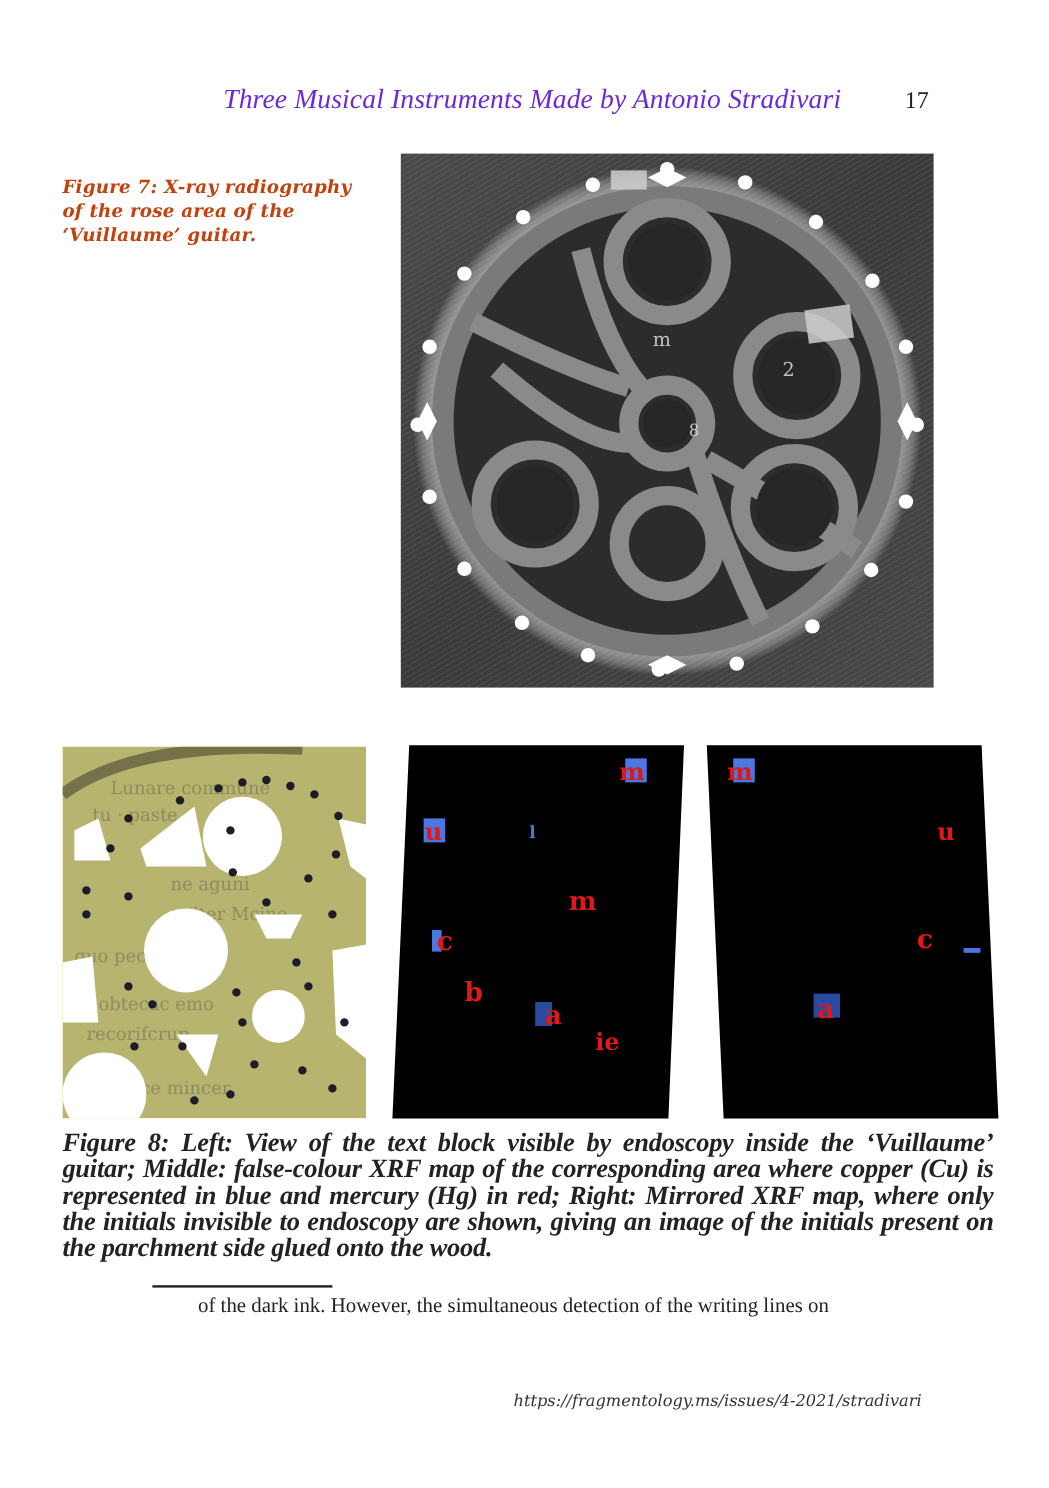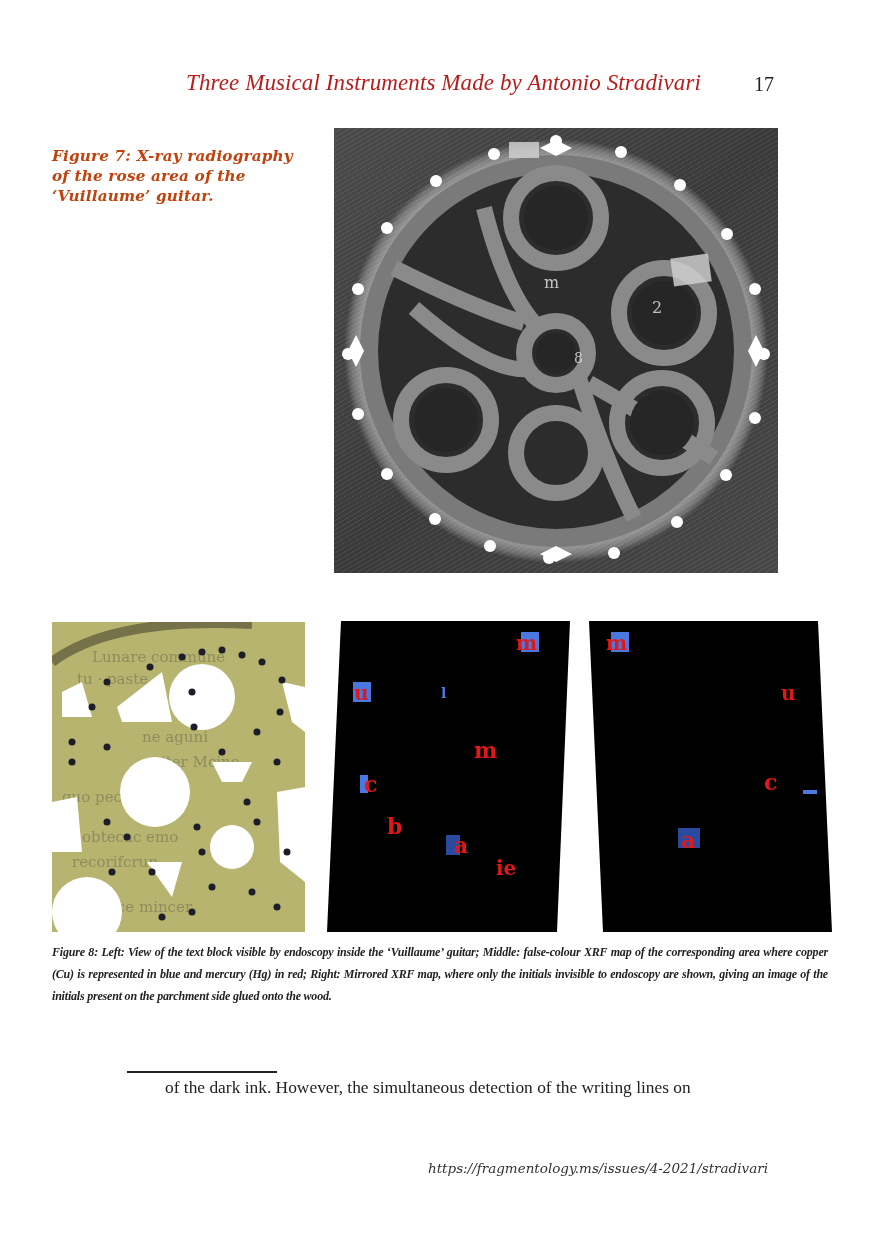--- a/index.html
+++ b/index.html
@@ -7,21 +7,21 @@
     width: 874px; height: 1240px; position: relative; overflow: hidden;
     background: #ffffff; color: #1e1e1e;
     font-family: "DejaVu Serif", serif;
   }
   .abs { position: absolute; }
 
   
   .run-title {
     left: 186px; top: 70px; width: 540px;
     font-family: "Liberation Serif", serif; font-style: italic;
-    font-size: 23px; color: #b91c1c; white-space: nowrap; letter-spacing: 0.1px;
+    font-size: 23px; color: #6d28d9; white-space: nowrap; letter-spacing: 0.1px;
   }
   .page-num {
     left: 754px; top: 73px;
     font-family: "Liberation Serif", serif; font-size: 20px; color: #222;
   }
 
   
   .fig7-cap {
     left: 52px; top: 146px; width: 258px;
     font-family: "DejaVu Serif", serif; font-style: italic; font-weight: bold;
@@ -45,21 +45,21 @@
     background: #fef9c3;
   }
   .endo svg { position: absolute; left: 0; top: 0; }
   .xrf { left: 326px; top: 620px; width: 508px; height: 314px; }
   .xrf svg { position: absolute; left: 0; top: 0; }
 
   
   .fig8-cap {
     left: 52px; top: 941px; width: 776px;
     font-family: "Liberation Serif", serif; font-style: italic; font-weight: bold;
-    font-size: 12px; line-height: 22px; color: #222;
+    font-size: 22px; line-height: 22px; color: #222;
     text-align: justify; letter-spacing: -0.2px;
   }
 
   .fn-rule { left: 127px; top: 1071px; width: 150px; height: 2px; background: #222; }
 
   .body-text {
     left: 165px; top: 1076px; width: 615px;
     font-family: "Liberation Serif", serif; font-size: 17.4px; line-height: 22.3px;
     color: #222; text-align: justify;
   }

